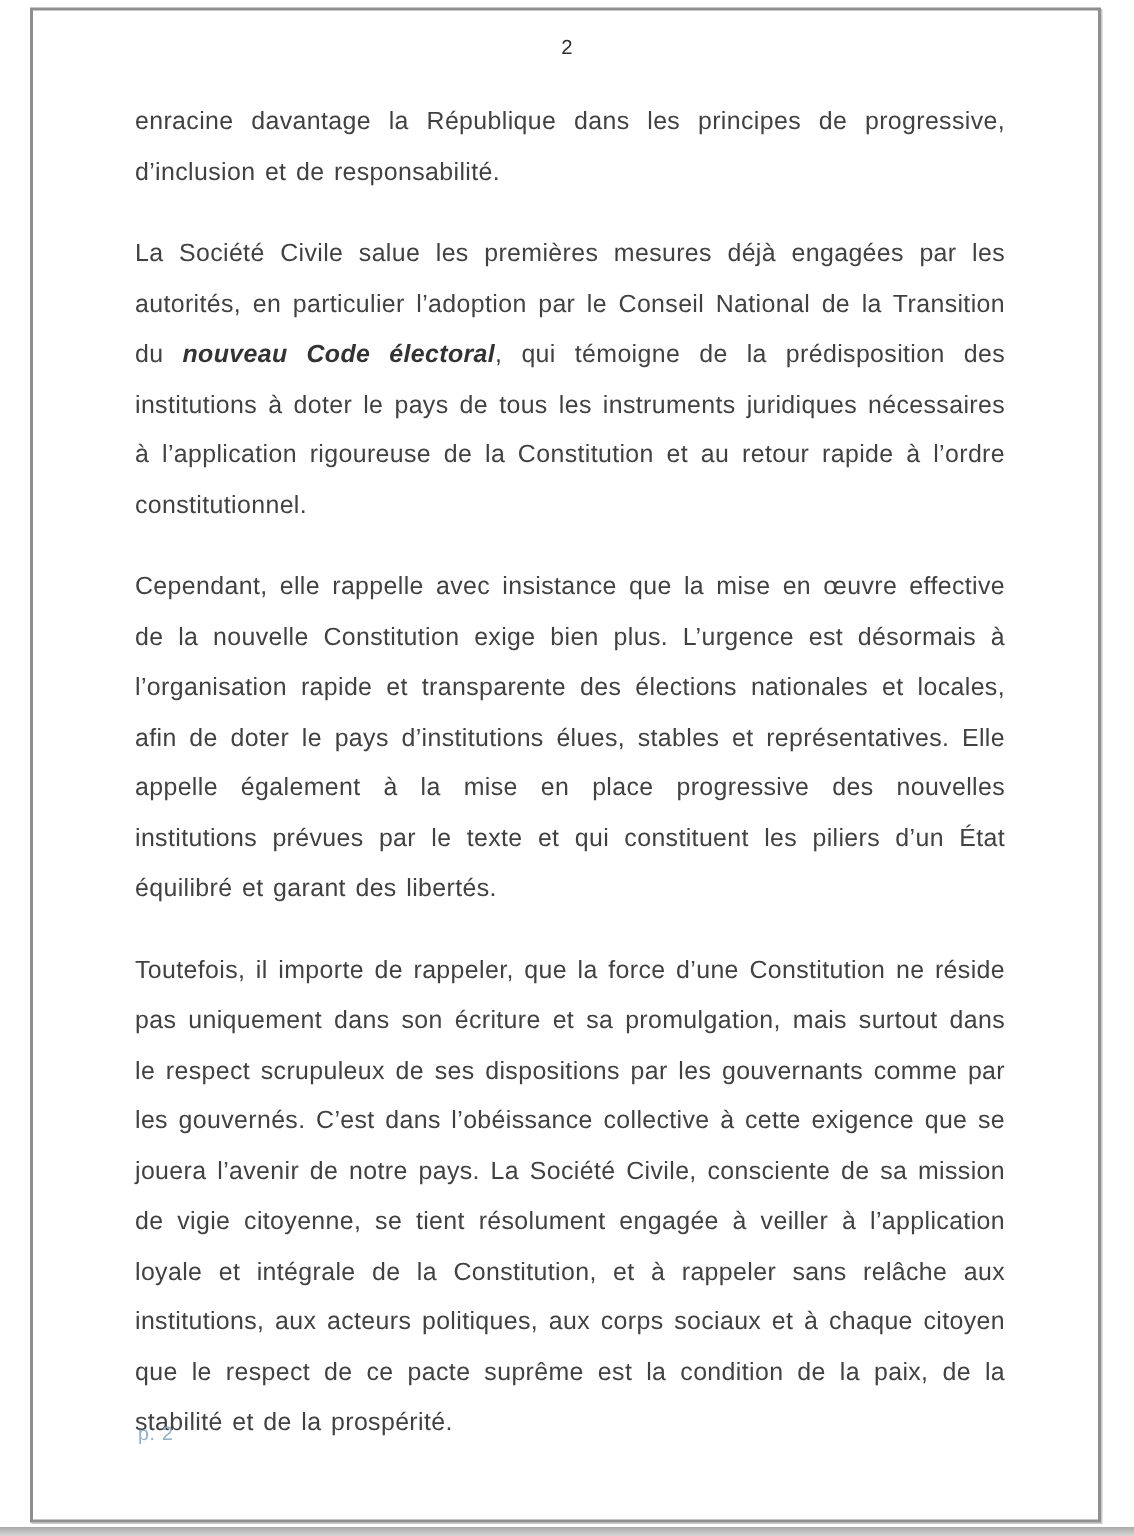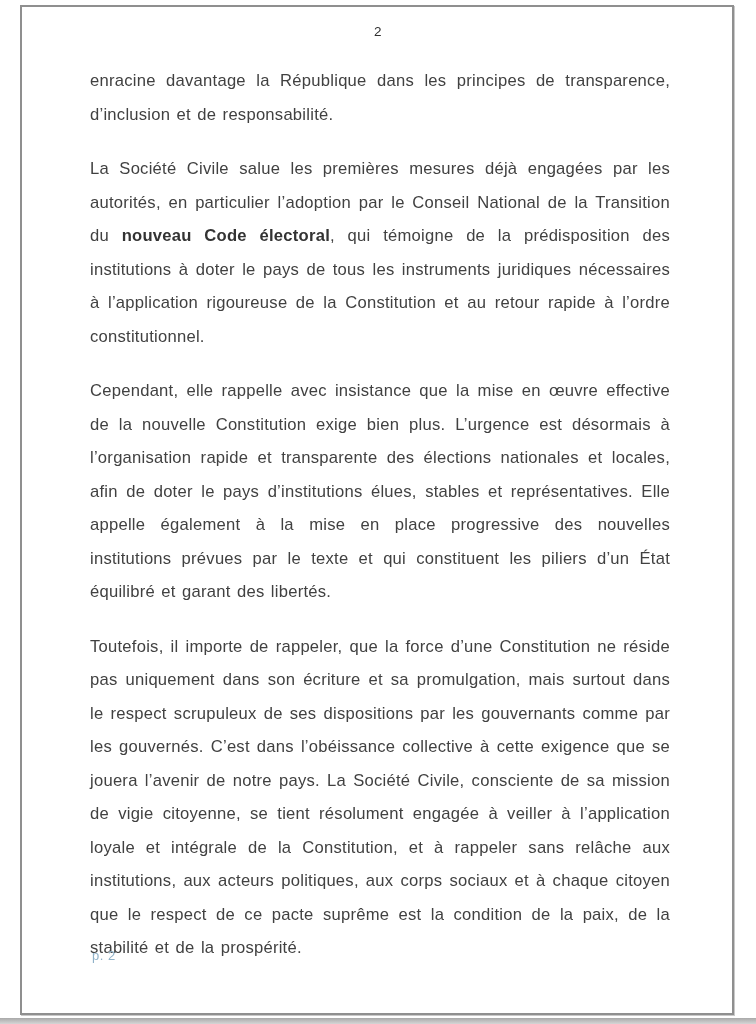--- a/index.html
+++ b/index.html
@@ -53,40 +53,41 @@
     word-spacing: 1.5px;
     color: #414141;
     text-align: justify;
   }
   .body-text p {
     margin: 0 0 21px 0;
   }
   .body-text .emph {
     font-weight: 600;
     color: #333333;
+    font-style: italic;
   }
   .footer-label {
     position: absolute;
     left: 92px;
     top: 948px;
     font-size: 13px;
     letter-spacing: 0.5px;
     color: #8fb1c8;
   }
 </style>
 </head>
 <body>
 
 <div class="page-frame"></div>
 
 <div class="page-number">2</div>
 
 <div class="body-text">
   <p>
-    <span>enracine davantage la République dans les principes de transparence, d’inclusion et de responsabilité.</span>
+    <span>enracine davantage la République dans les principes de progressive, d’inclusion et de responsabilité.</span>
   </p>
   <p>
     <span>La Société Civile salue les premières mesures déjà engagées par les autorités, en particulier l’adoption par le Conseil National de la Transition du </span><span class="emph">nouveau Code électoral</span><span>, qui témoigne de la prédisposition des institutions à doter le pays de tous les instruments juridiques nécessaires à l’application rigoureuse de la Constitution et au retour rapide à l’ordre constitutionnel.</span>
   </p>
   <p>
     <span>Cependant, elle rappelle avec insistance que la mise en œuvre effective de la nouvelle Constitution exige bien plus. L’urgence est désormais à l’organisation rapide et transparente des élections nationales et locales, afin de doter le pays d’institutions élues, stables et représentatives. Elle appelle également à la mise en place progressive des nouvelles institutions prévues par le texte et qui constituent les piliers d’un État équilibré et garant des libertés.</span>
   </p>
   <p>
     <span>Toutefois, il importe de rappeler, que la force d’une Constitution ne réside pas uniquement dans son écriture et sa promulgation, mais surtout dans le respect scrupuleux de ses dispositions par les gouvernants comme par les gouvernés. C’est dans l’obéissance collective à cette exigence que se jouera l’avenir de notre pays. La Société Civile, consciente de sa mission de vigie citoyenne, se tient résolument engagée à veiller à l’application loyale et intégrale de la Constitution, et à rappeler sans relâche aux institutions, aux acteurs politiques, aux corps sociaux et à chaque citoyen que le respect de ce pacte suprême est la condition de la paix, de la stabilité et de la prospérité.</span>
   </p>

